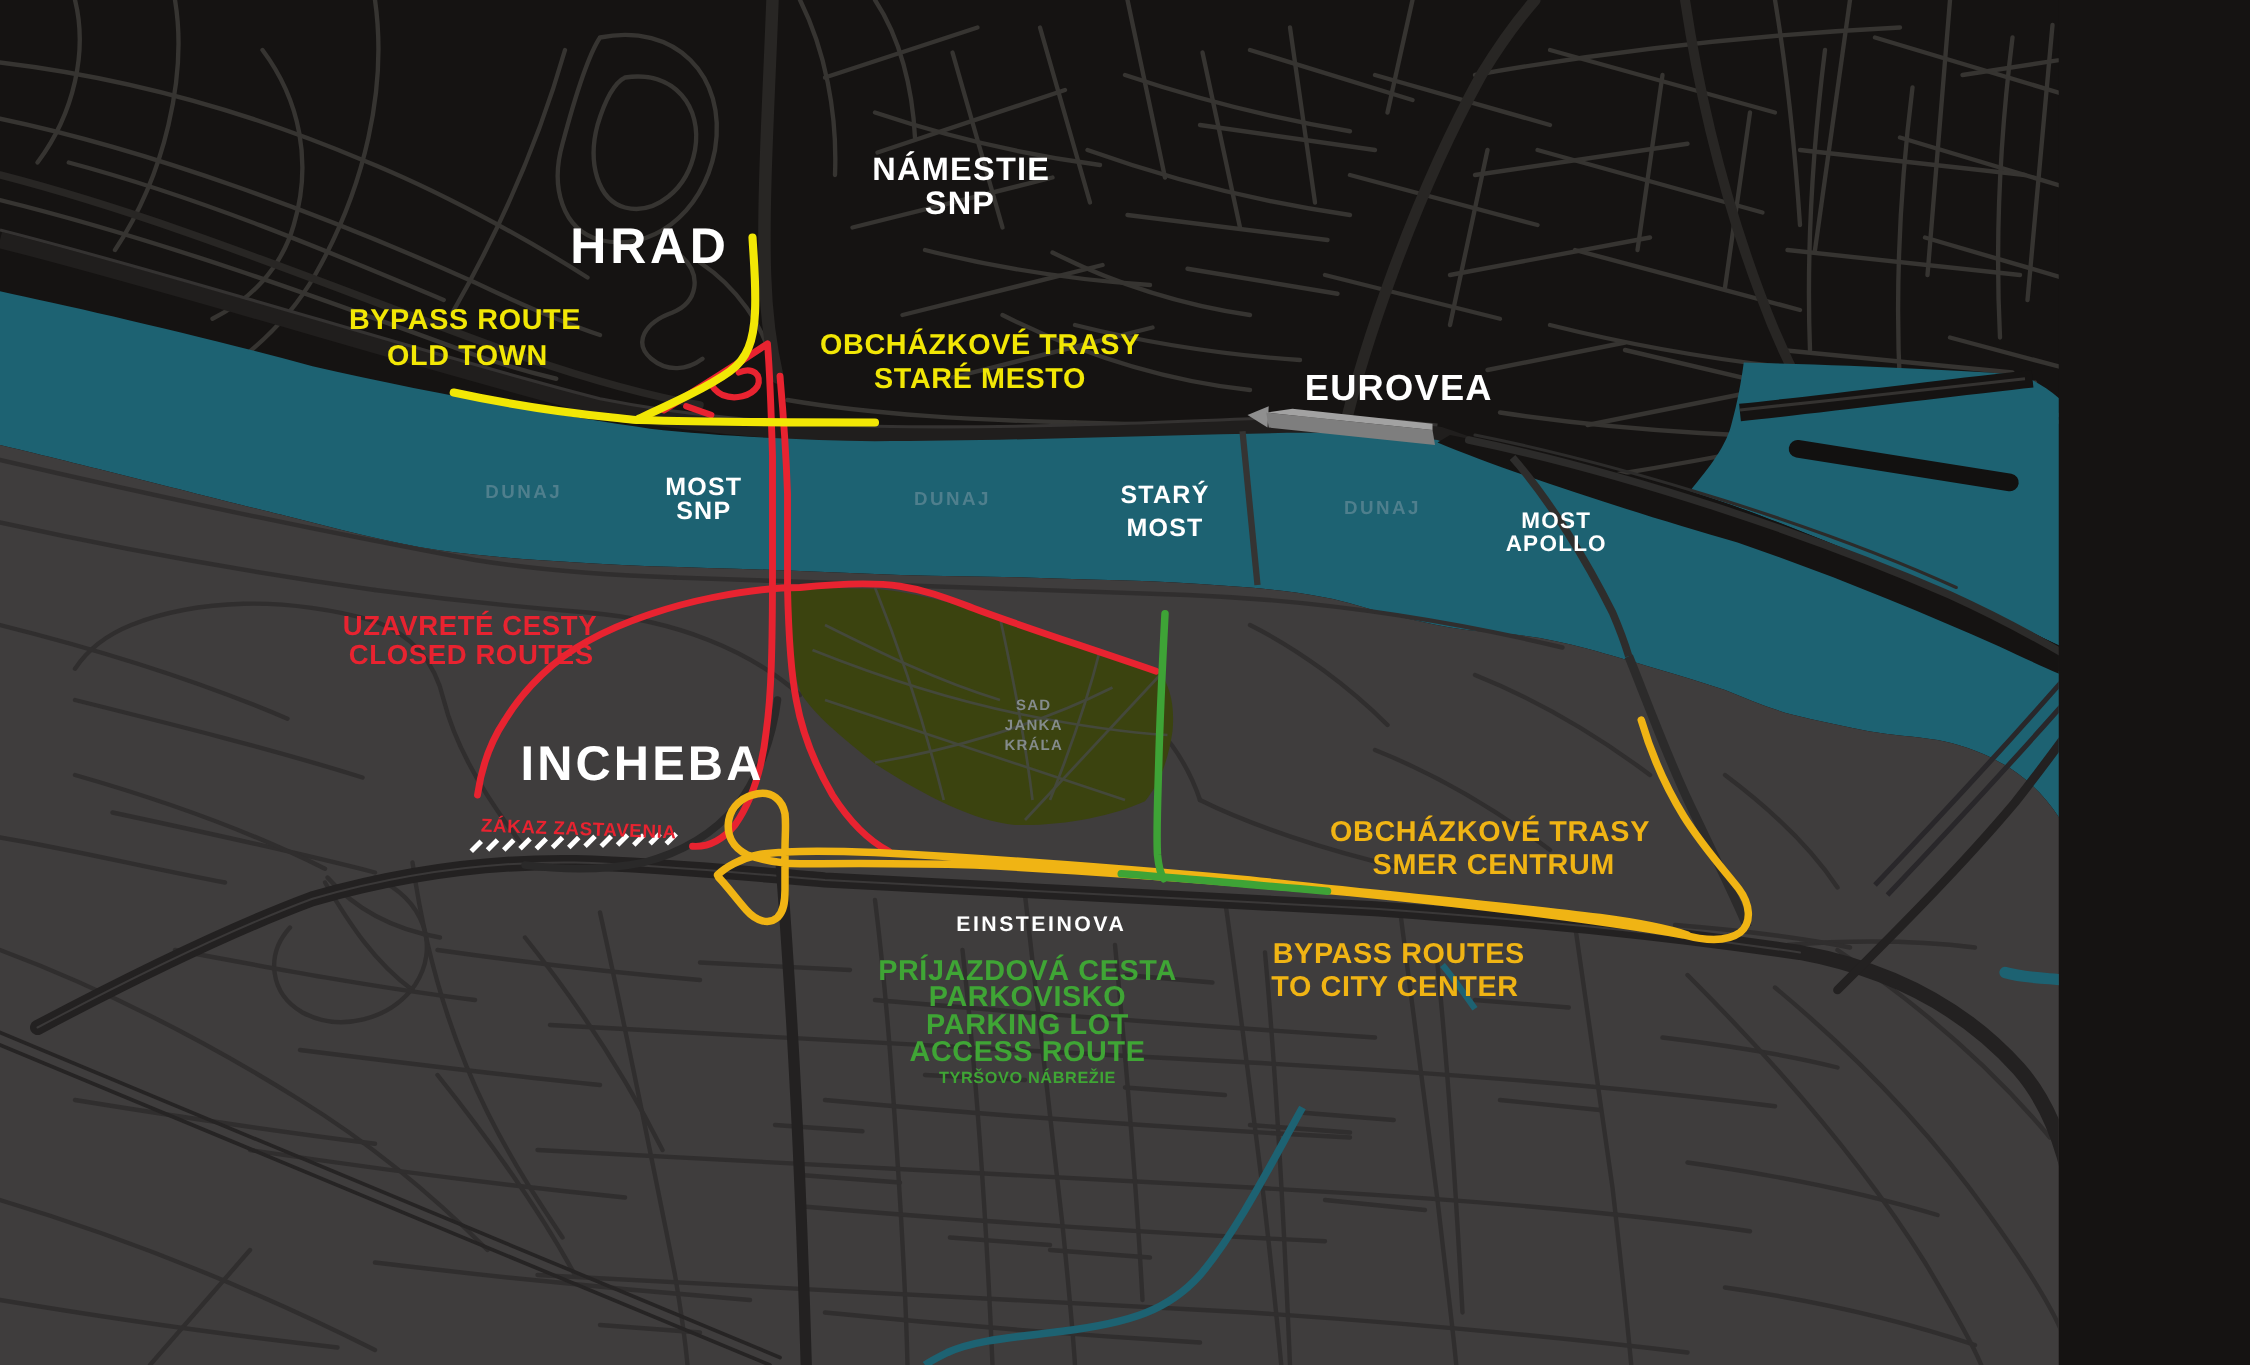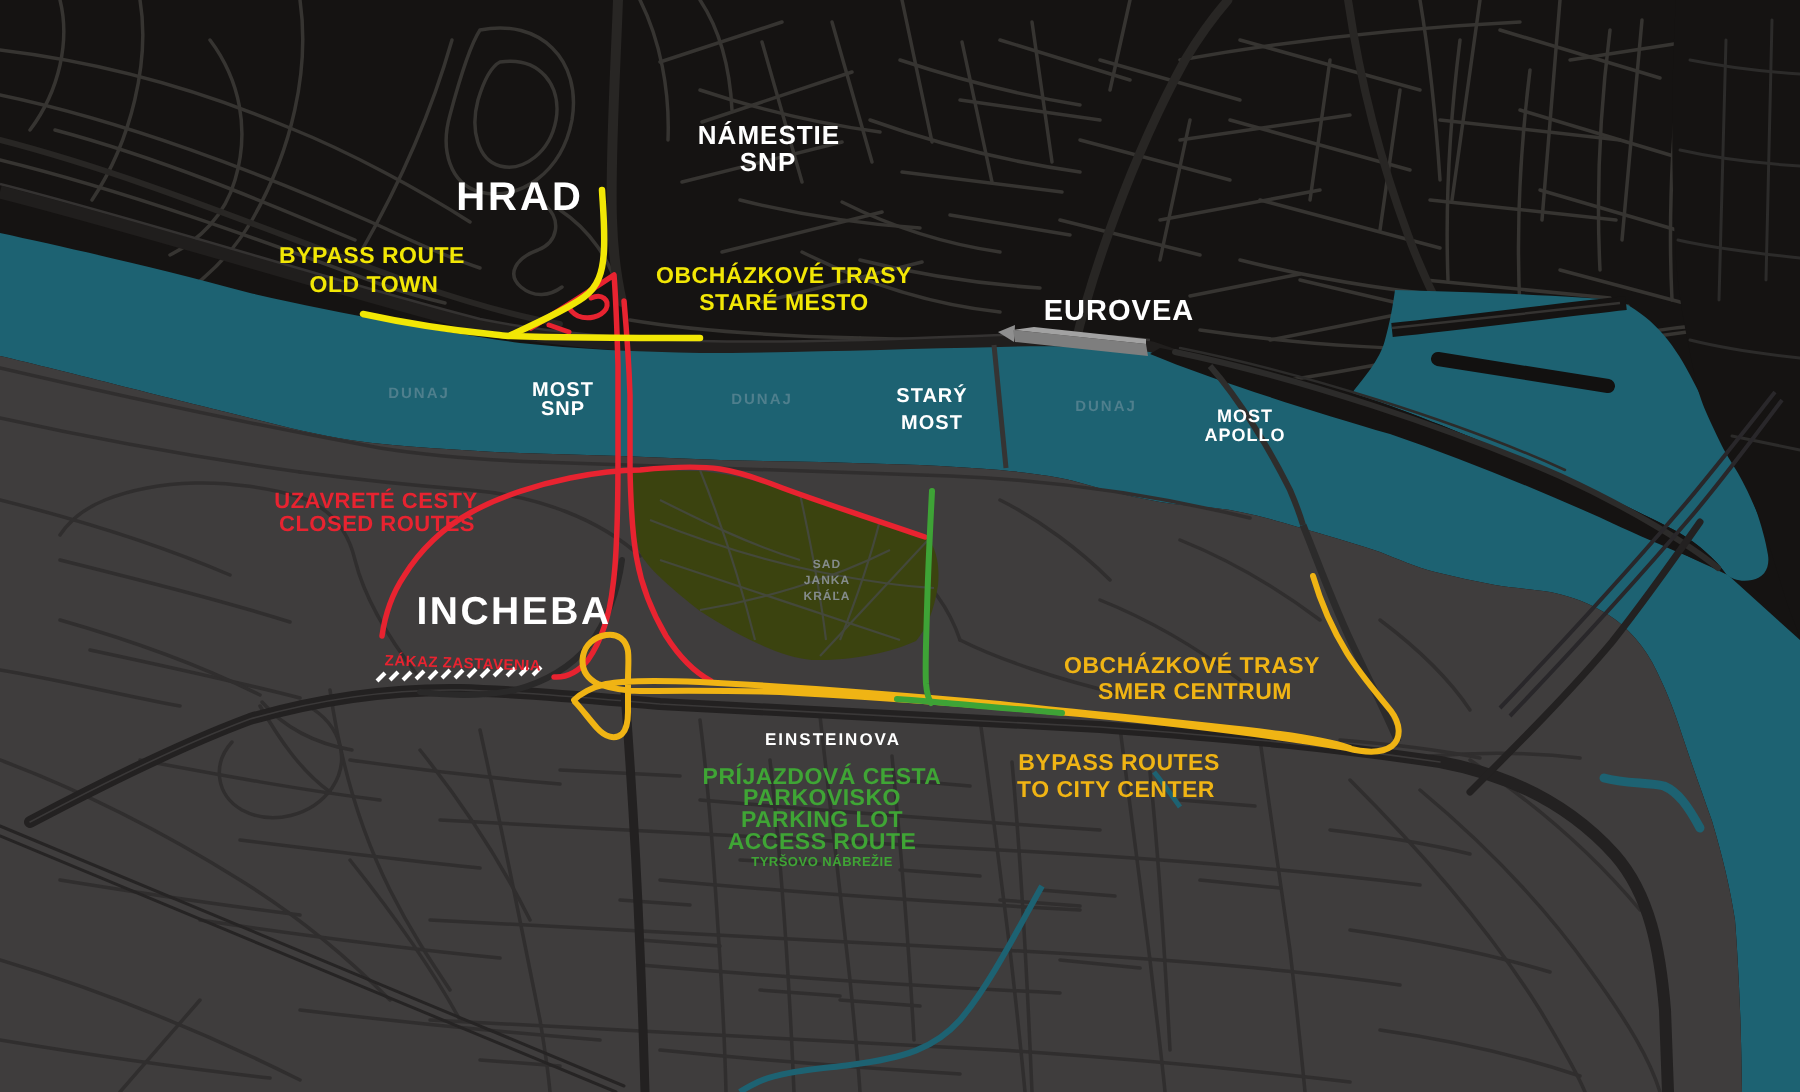--- a/index.html
+++ b/index.html
@@ -1,16 +1,16 @@
 <!DOCTYPE html>
 <html><head>
 <meta charset="utf-8">
 <style>
   html,body{margin:0;padding:0;background:#151312;}
-  #map{width:1800px;height:1092px;position:relative;overflow:hidden;}
+  #map{width:1647px;height:1092px;position:relative;overflow:hidden;}
   svg{display:block;}
   text{font-family:"Liberation Sans",sans-serif;font-weight:bold;text-rendering:geometricPrecision;}
   *{-webkit-font-smoothing:antialiased;}
 </style>
 </head>
 <body>
 
 <div id="map">
 <svg width="1800" height="1092" viewBox="0 0 1800 1092">
 

